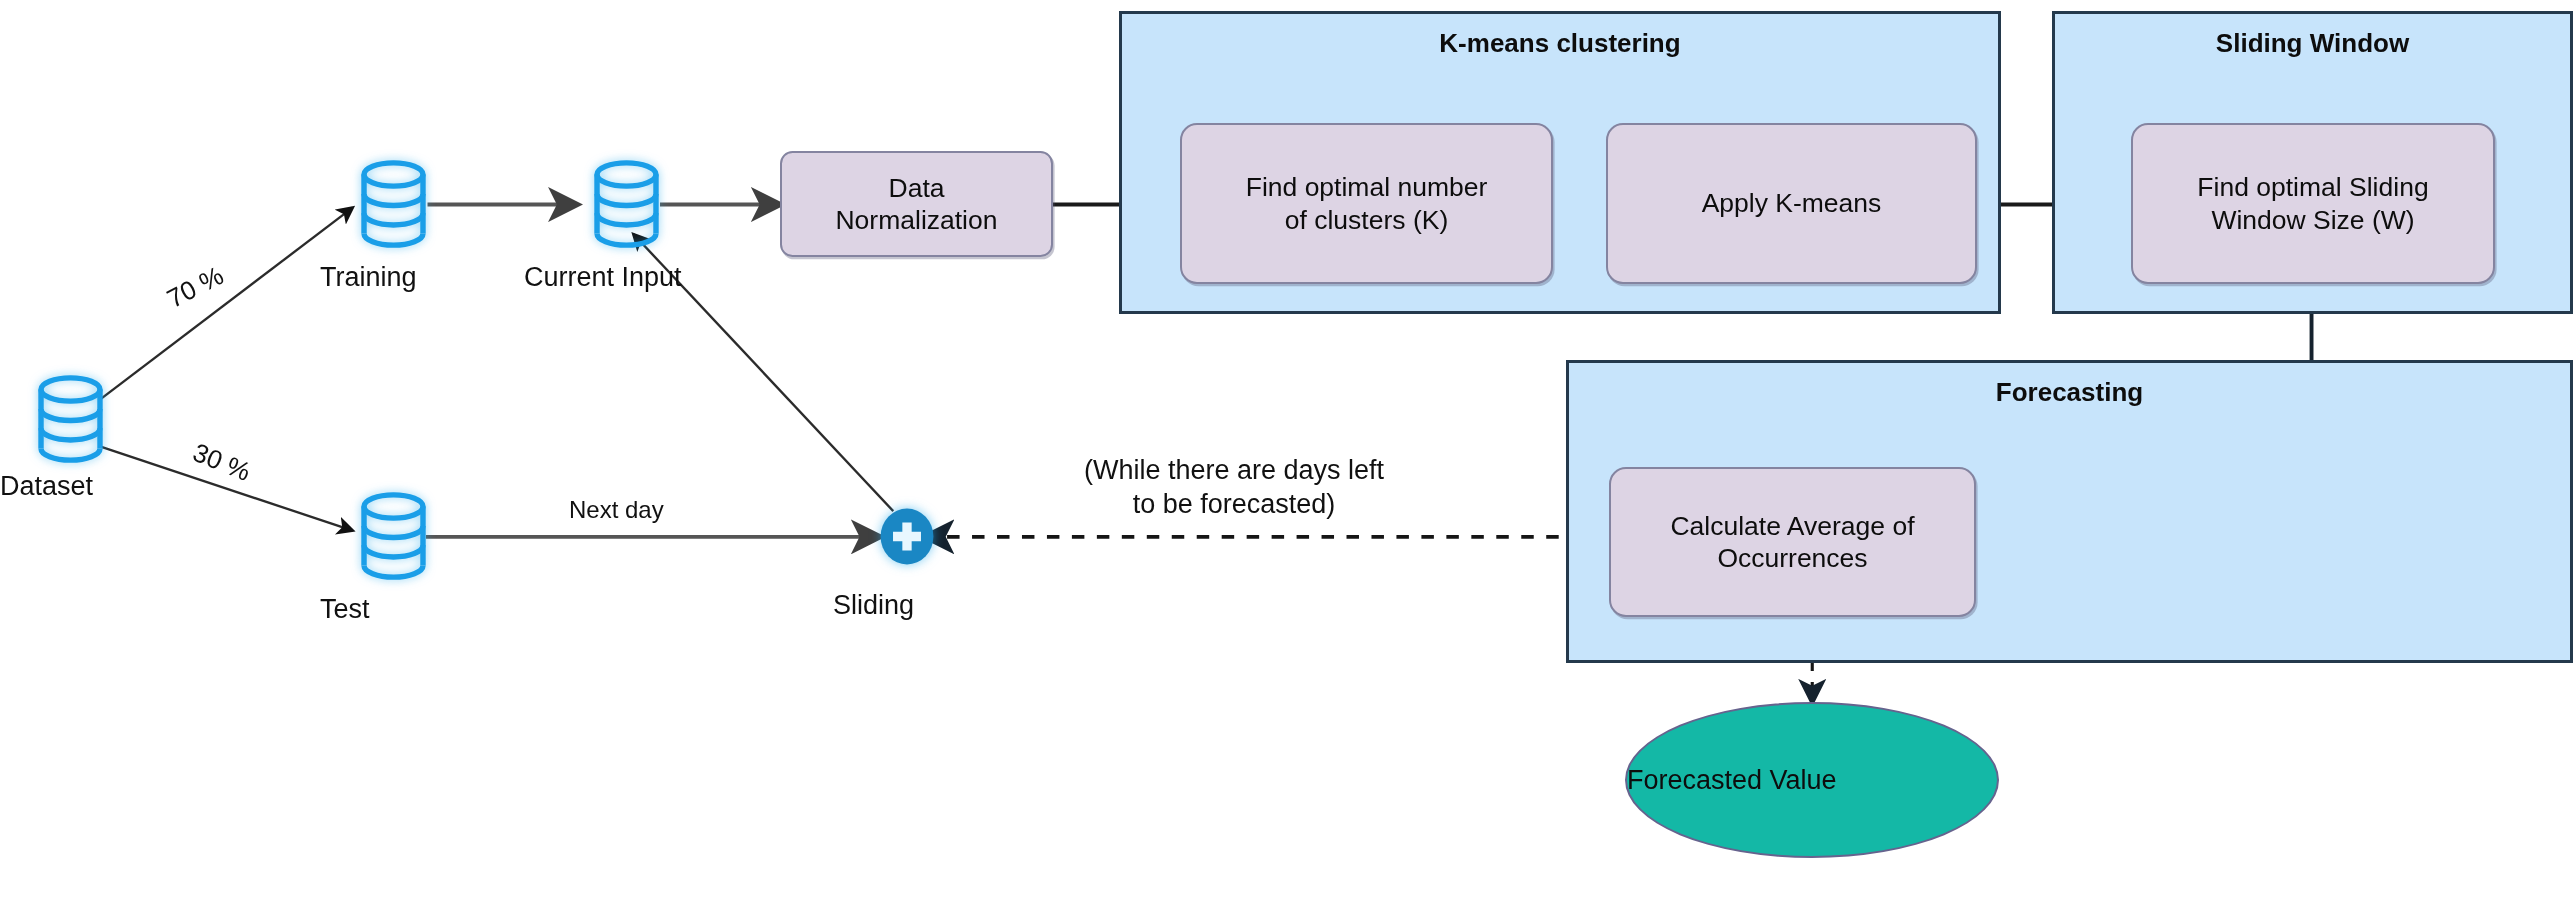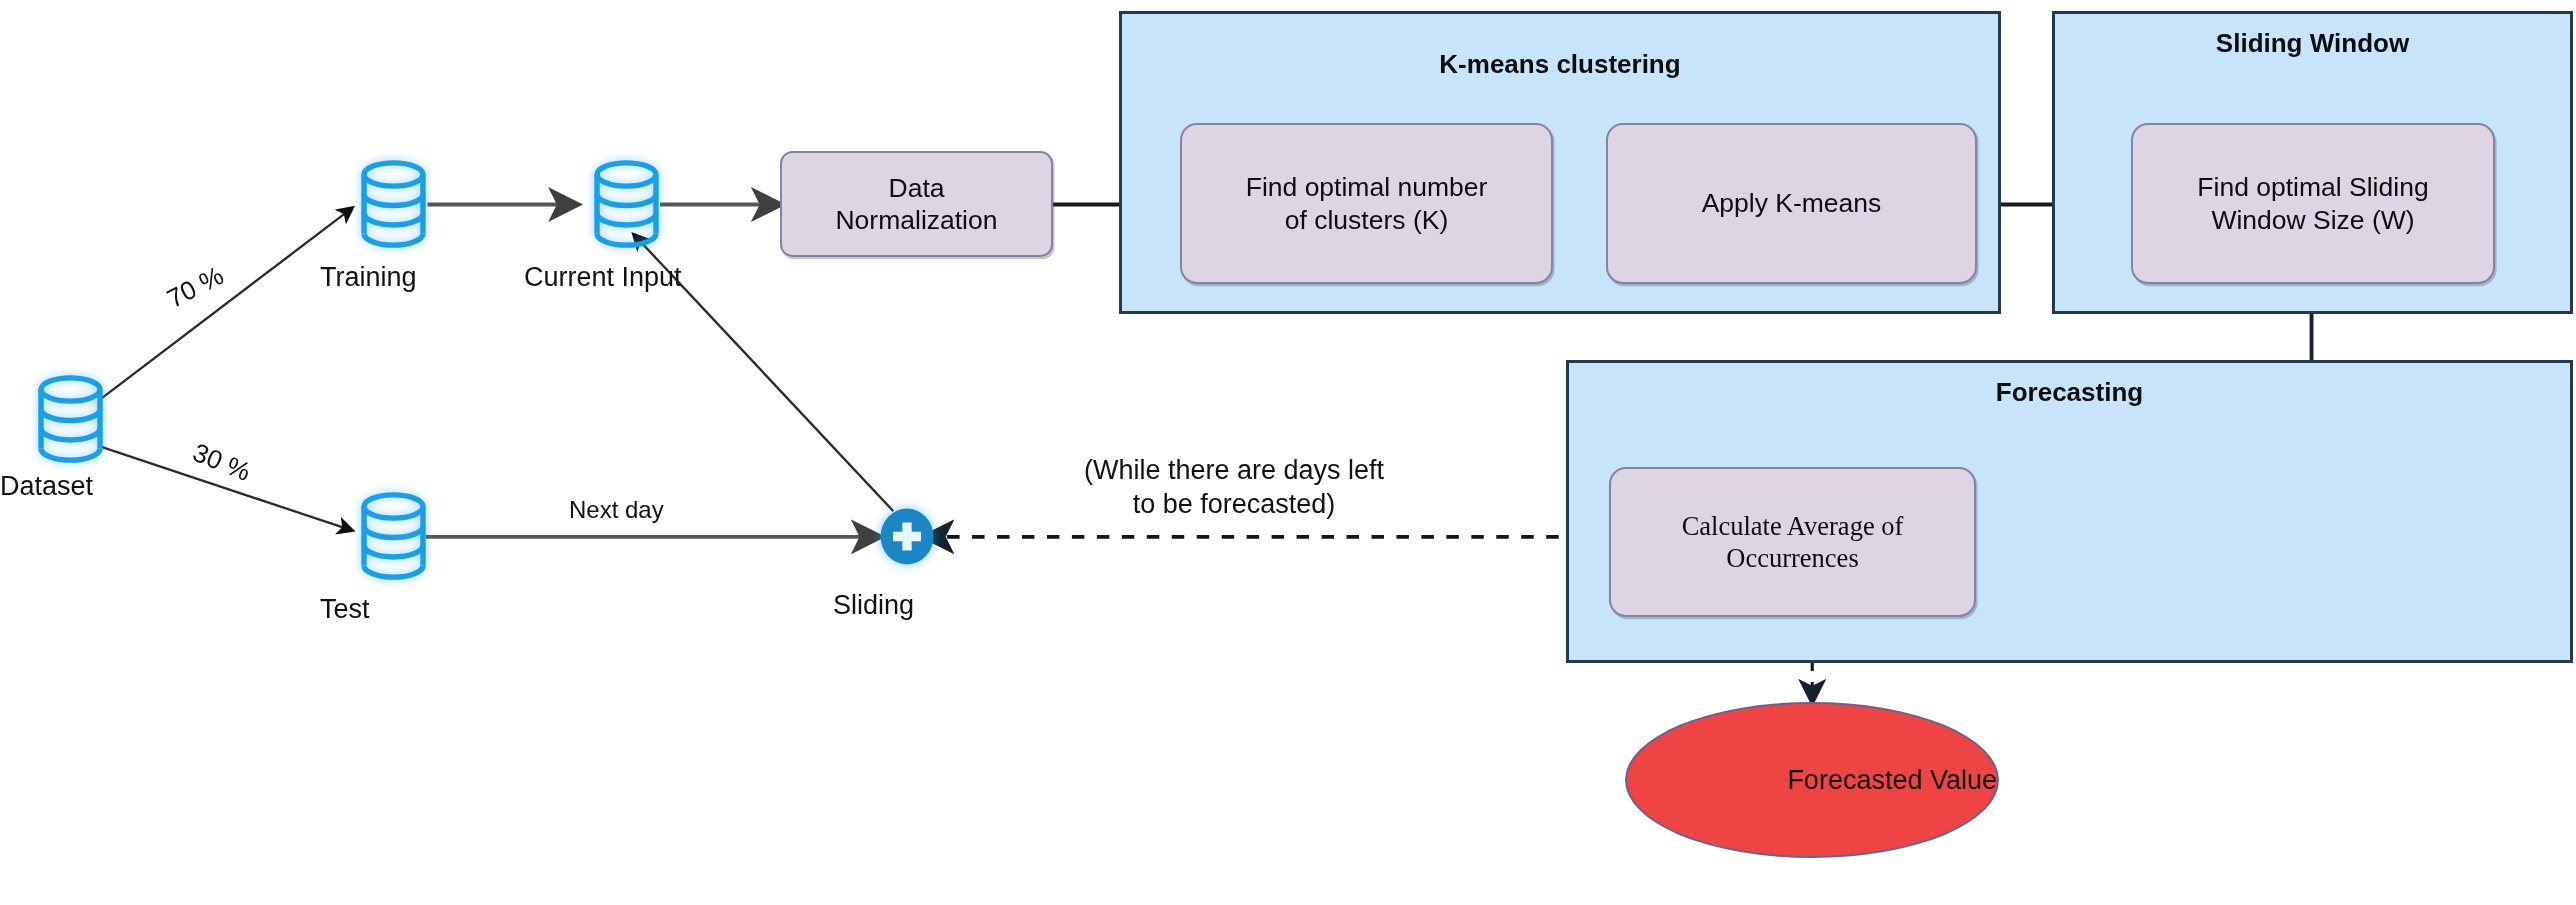--- a/index.html
+++ b/index.html
@@ -8,22 +8,22 @@
   #wires{position:absolute;left:0;top:0;width:2576px;height:906px;pointer-events:none;}
 
   .group{position:absolute;background:#c7e4fb;border:3.1px solid #24394c;box-sizing:border-box;}
   .group-title{position:absolute;left:0;right:0;text-align:center;font-weight:bold;color:#0d0d0d;}
 
   .proc{position:absolute;box-sizing:border-box;background:#ddd4e4;border:2.3px solid #8484a0;
         border-radius:17px;display:flex;align-items:center;justify-content:center;text-align:center;
         color:#0d0d0d;line-height:1.22;padding:4.7px 7.8px;
         box-shadow:1.6px 2.3px 0 rgba(90,90,120,.35);}
 
-  .ellipse{position:absolute;box-sizing:border-box;background:#ef4444;border:2.3px solid #66638e;
-           border-radius:50%;display:flex;align-items:center;justify-content:flex-end;text-align:center;
+  .ellipse{position:absolute;box-sizing:border-box;background:#14b8a6;border:2.3px solid #66638e;
+           border-radius:50%;display:flex;align-items:center;justify-content:flex-start;text-align:center;
            color:#0d0d0d;}
 
   .cyl{position:absolute;}
   .cyl svg{display:block;filter:drop-shadow(0 0 4.7px rgba(41,171,235,.55));}
   .node-label{position:absolute;text-align:left;color:#111;white-space:nowrap;}
 
   .edge-label{position:absolute;color:#111;white-space:nowrap;}
   .edge-label.rot70{transform:rotate(-27deg);transform-origin:left top;}
   .edge-label.rot30{transform:rotate(22deg);transform-origin:left top;}
 
@@ -71,21 +71,21 @@
     <path d="M 2062 688 L 1186 688" stroke="#151515" stroke-width="5" fill="none" stroke-dasharray="16 16" marker-end="url(#ah-dark)"></path>
 
     <path d="M 2323 790 L 2323 900" stroke="#151515" stroke-width="4" fill="none" stroke-dasharray="14 14" marker-end="url(#ah-dark)"></path>
 
     <path d="M 546 688 L 1128 688" stroke="#555" stroke-width="5" fill="none" marker-end="url(#ah-gray)"></path>
 
     <path d="M 1145 655 L 812 300" stroke="#2b2b2b" stroke-width="3" fill="none" marker-end="url(#ah-thin)"></path>
   </svg>
 
   <div class="group" style="left:1119px;top:11px;width:882px;height:303px;">
-    <div class="group-title" style="top:14px;font-size:26px;margin-top:21px;">K-means clustering</div>
+    <div class="group-title" style="top:14px;font-size:26px;">K-means clustering</div>
   </div>
 
   <div class="group" style="left:2052px;top:11px;width:521px;height:303px;">
     <div class="group-title" style="top:14px;font-size:26px;">Sliding Window</div>
   </div>
 
   <div class="group" style="left:1566px;top:360px;width:1007px;height:303px;">
     <div class="group-title" style="top:14px;font-size:26px;">Forecasting</div>
   </div>
 
@@ -107,21 +107,21 @@
     <span>
       <span>Find optimal Sliding</span><br>
       <span>Window Size (W)</span>
     </span>
   </div>
 
   <div class="proc" style="left:1606px;top:123px;width:371px;height:161px;font-size:26.5px;">
     <span>Apply K-means</span>
   </div>
 
-  <div class="proc" style="left:1609px;top:467px;width:367px;height:150px;font-size:26.5px;font-family:Liberation Serif, serif;">
+  <div class="proc" style="left:1609px;top:467px;width:367px;height:150px;font-size:26.5px;">
     <span>
       <span>Calculate Average of</span><br>
       <span>Occurrences</span>
     </span>
   </div>
 
 
   <div class="ellipse" style="left:1625px;top:702px;width:374px;height:156px;font-size:27px;">
     <span>Forecasted Value</span>
   </div>

